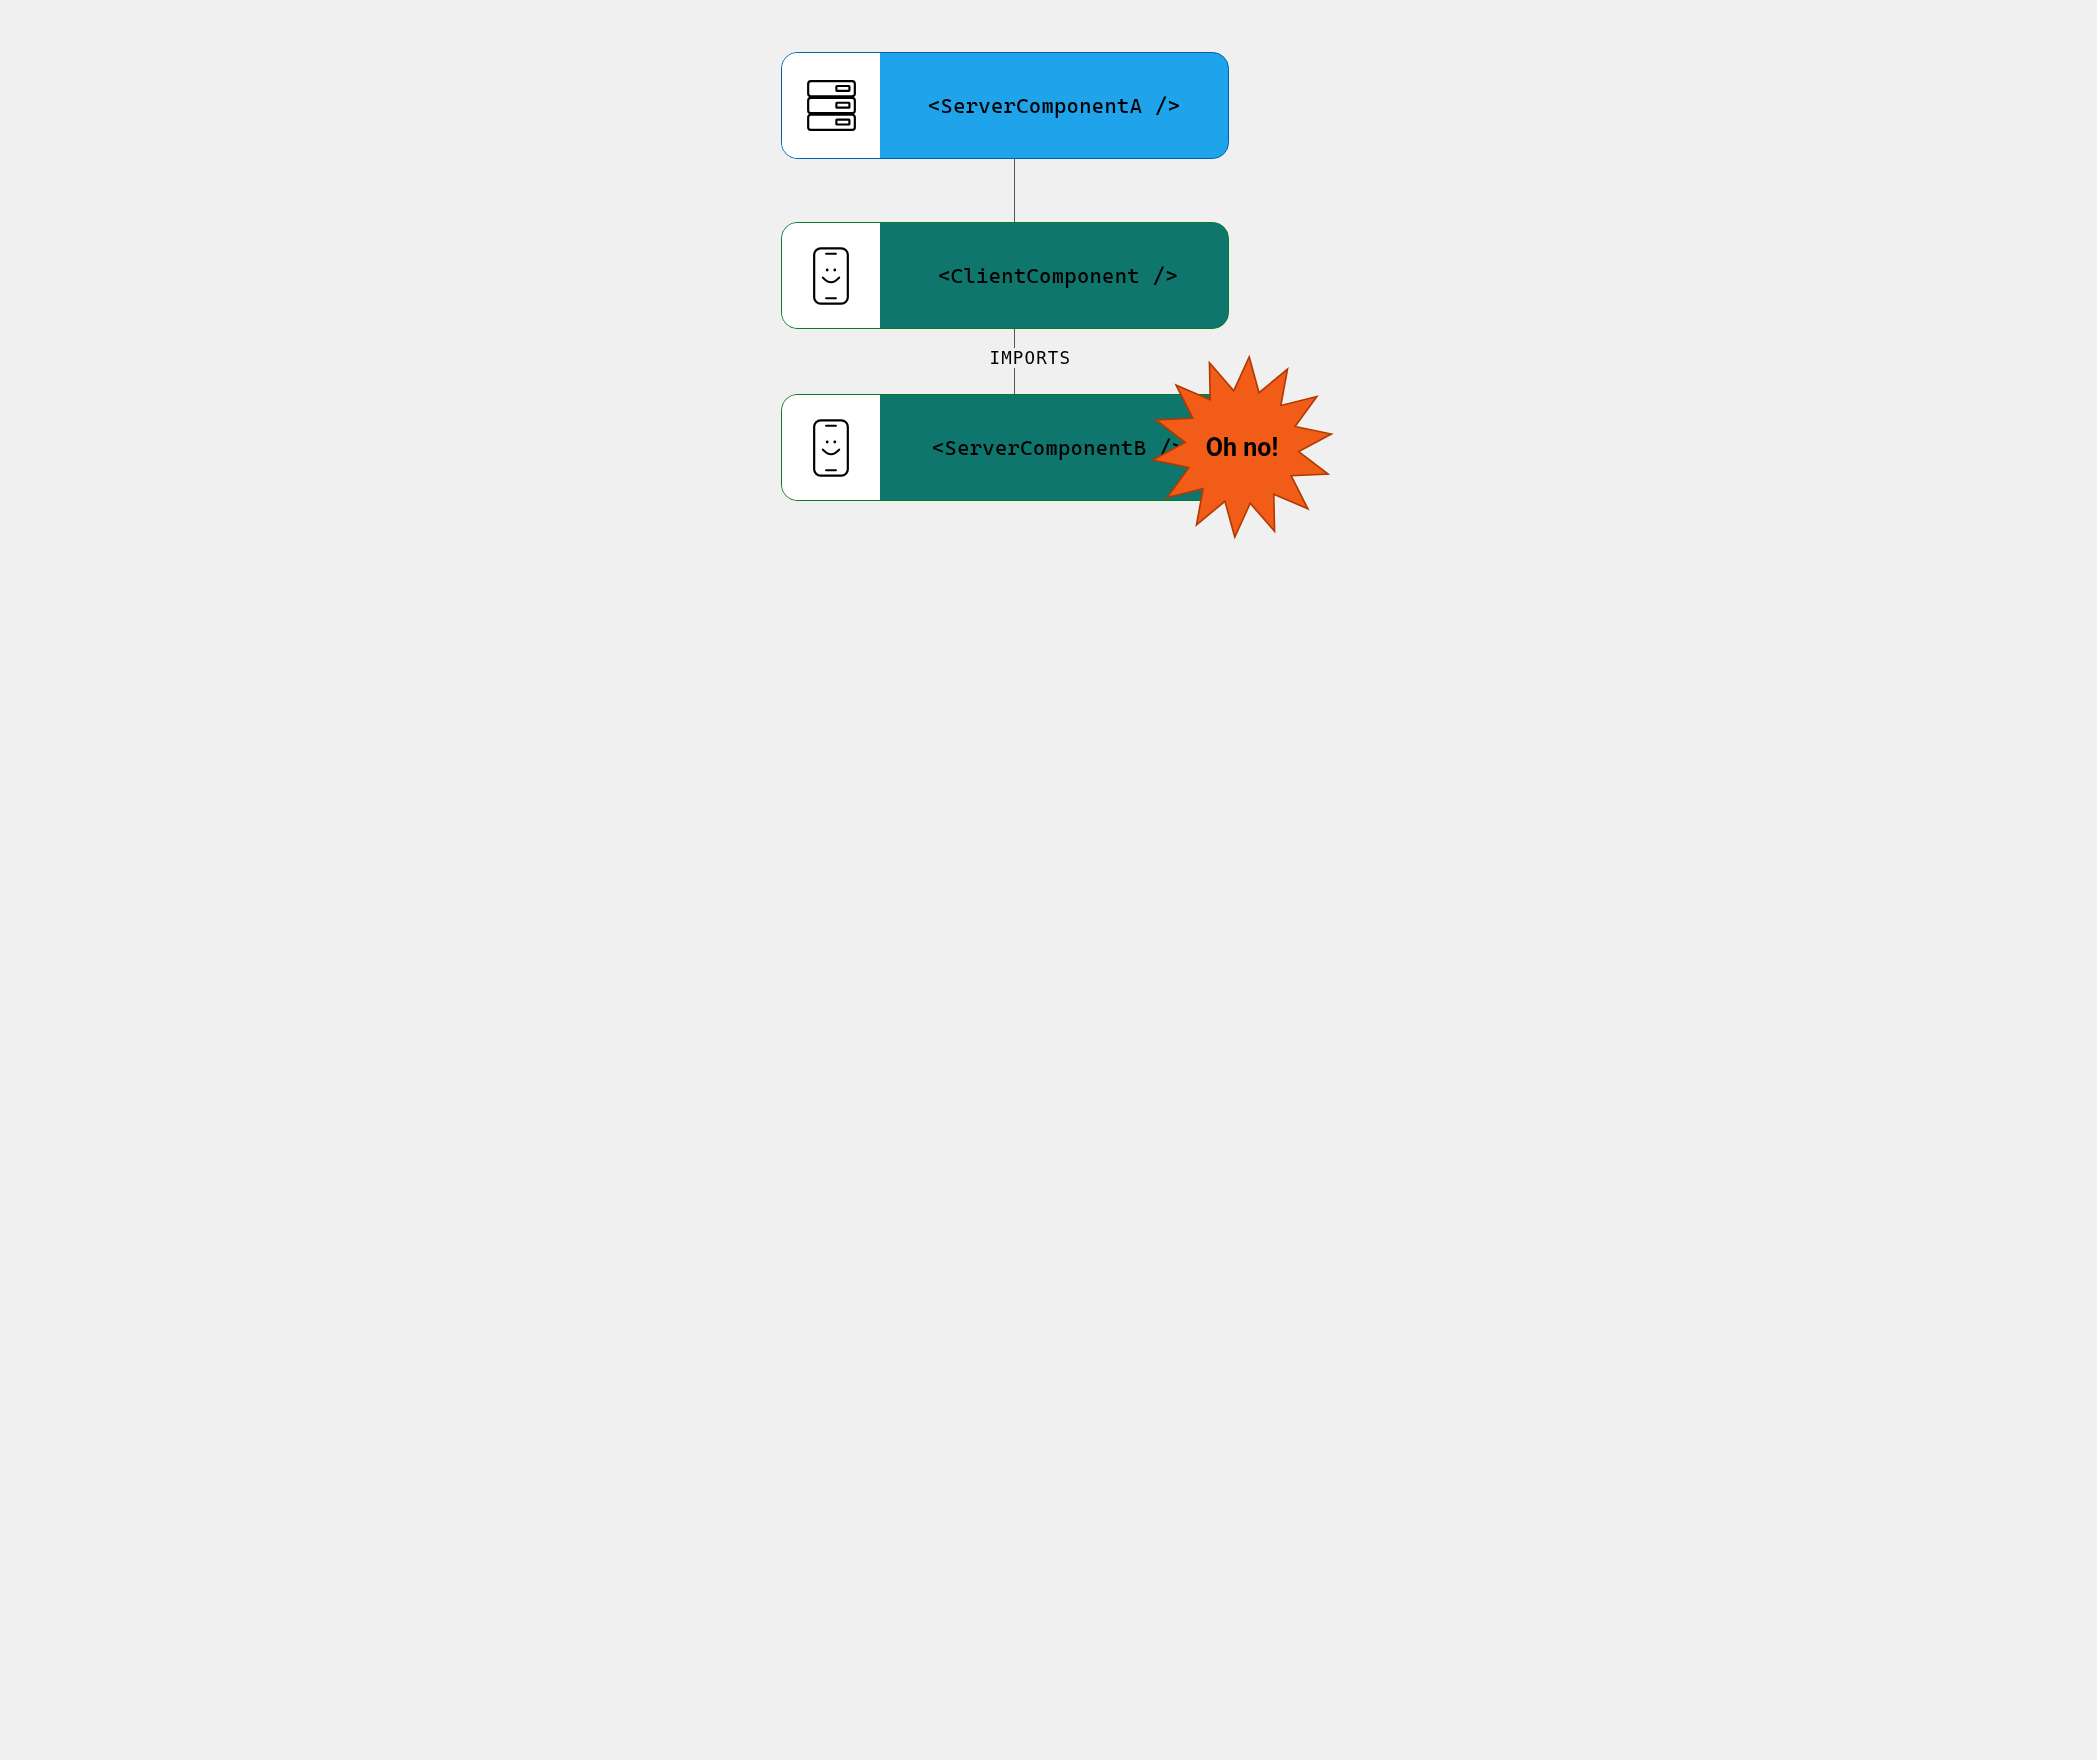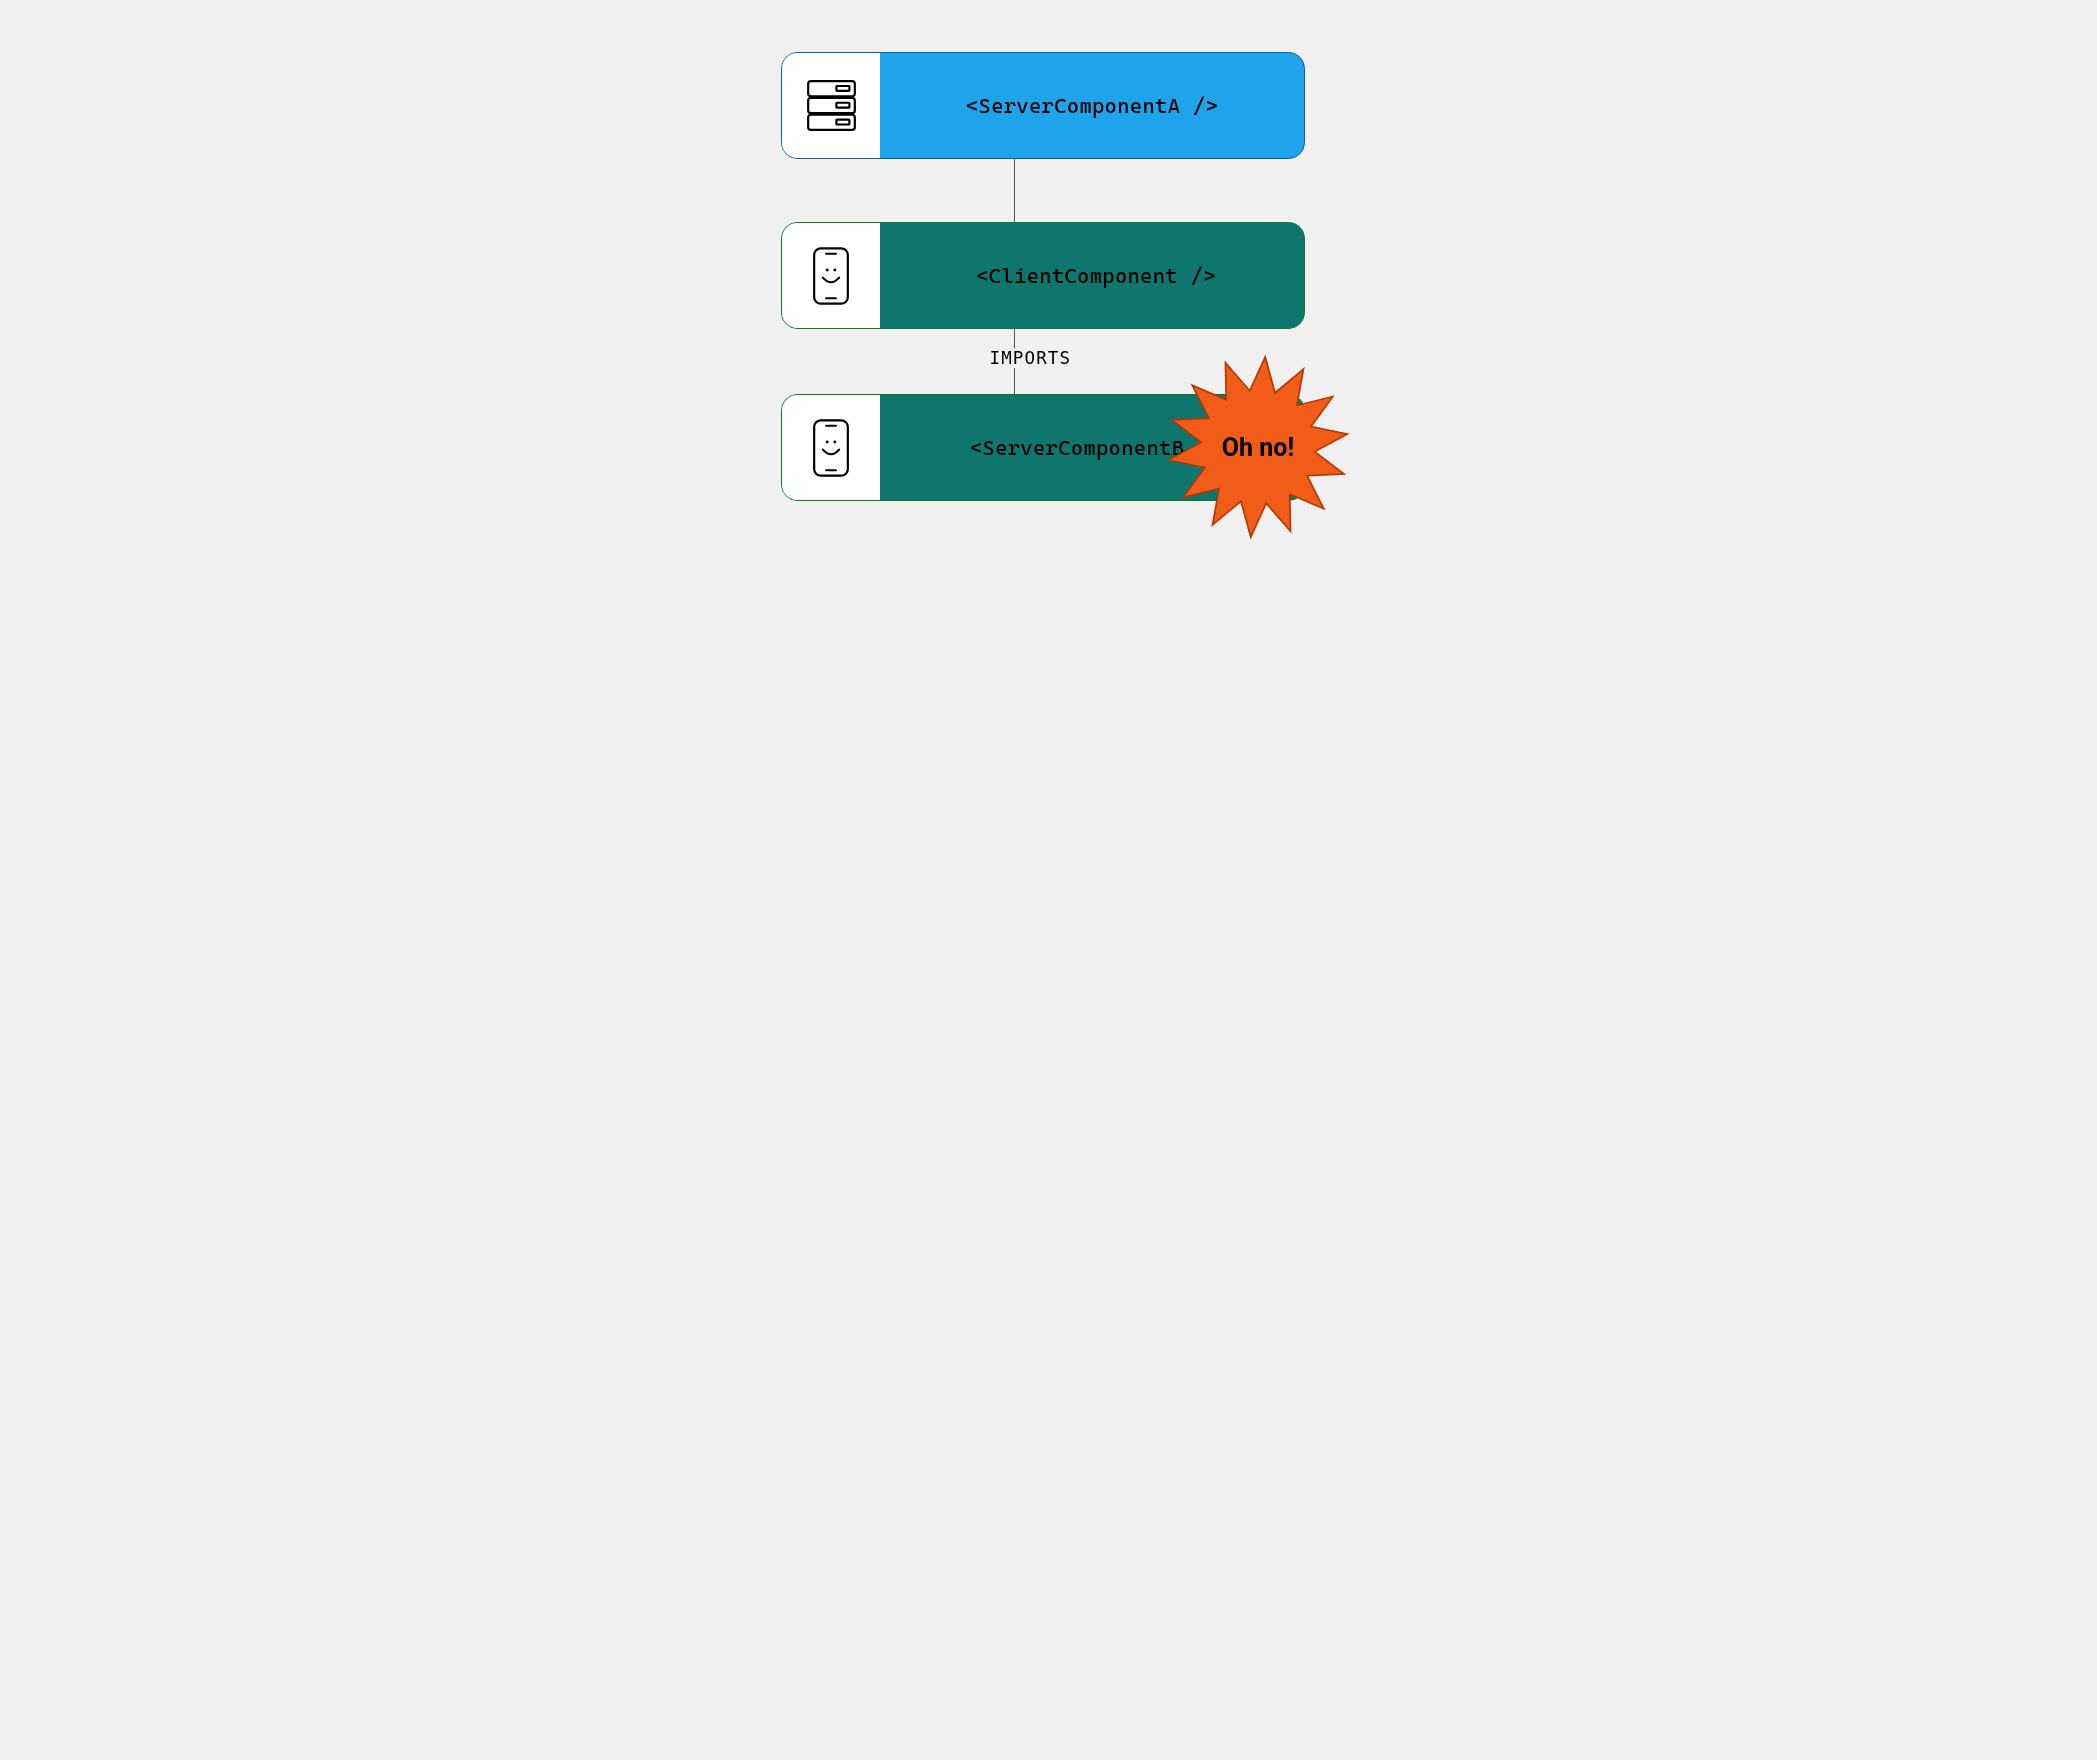--- a/index.html
+++ b/index.html
@@ -12,21 +12,21 @@
   .canvas {
     position: relative;
     width: 655px;
     height: 550px;
     margin: 0 auto;
     background: #f0f0f0;
   }
   .node {
     position: absolute;
     left: 60px;
-    width: 524px;
+    width: 448px;
     height: 107px;
     border-radius: 16.4px;
     border: 1.1px solid;
     display: flex;
     align-items: stretch;
     overflow: visible;
   }
   .node .icon-slot {
     width: 98px;
     background: #fff;
@@ -137,21 +137,21 @@
           <line x1="26" y1="96" x2="44" y2="96"></line>
           <circle cx="28" cy="44" r="2.6" fill="#000" stroke="none"></circle>
           <circle cx="42" cy="44" r="2.6" fill="#000" stroke="none"></circle>
           <path d="M 20 58 Q 35 75 50 58"></path>
         </g>
       </svg>
     </div>
     <div class="label-slot">&lt;ServerComponentB /&gt;</div>
   </div>
 
-  <div class="burst-wrap" style="top:354px; left:444px;">
+  <div class="burst-wrap" style="top:354px; left:428px;">
     <svg width="186" height="186" viewBox="-170 -170 340 340">
       <polygon id="burst-poly" fill="#f25c19" stroke="#b23a00" stroke-width="3" stroke-linejoin="miter" points="13.2,-164.5 31.2,-99.2 83.2,-142.5 71.1,-75.9 136.8,-92.2 97.0,-37.5 163.3,-23.7 103.7,8.3 157.4,49.5 89.8,52.5 120.4,112.9 58.1,86.2 59.5,153.9 15.0,102.9 -13.2,164.5 -31.2,99.2 -83.2,142.5 -71.1,75.9 -136.8,92.2 -97.0,37.5 -163.3,23.7 -103.7,-8.3 -157.4,-49.5 -89.8,-52.5 -120.4,-112.9 -58.1,-86.2 -59.5,-153.9 -15.0,-102.9"></polygon>
     </svg>
     <div class="burst-label">Oh no!</div>
   </div>
 
 </div>
 
 
 </body></html>

